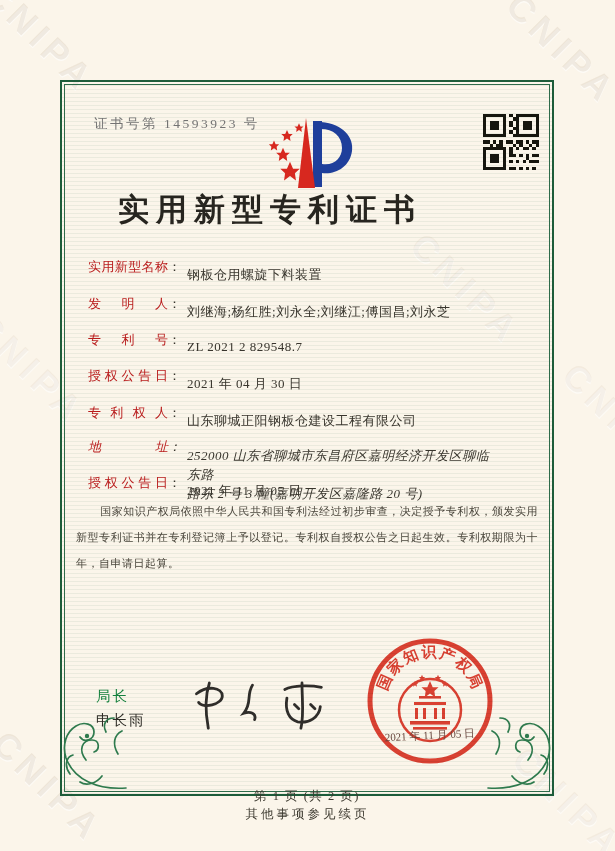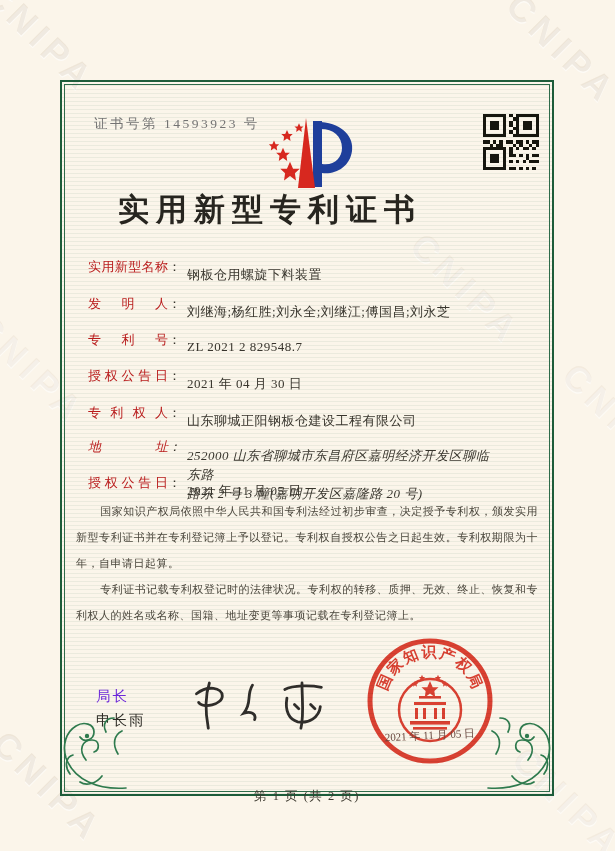--- a/index.html
+++ b/index.html
@@ -34,21 +34,21 @@
   .lbl{display:inline-block;width:80px;text-align:justify;text-align-last:justify;color:#b91c1c;vertical-align:top;}
   .colon{display:inline-block;margin-right:6px;vertical-align:top;}
   .val{display:inline-block;vertical-align:top;letter-spacing:0.5px;margin-top:8px;}
   .val.pre{white-space:pre-line;width:315px;line-height:19px;}
   .pairB{position:absolute;left:212px;top:0;}
 
   .paras{position:absolute;left:76px;top:498px;width:462px;font-size:11px;line-height:26px;
          text-align:justify;color:#4a463c;letter-spacing:0.5px;}
   .paras p{margin:0;text-indent:2.2em;}
 
-  .signer-role{position:absolute;left:96px;top:687px;font-size:14.5px;letter-spacing:2px;color:#6d28d9;}
+  .signer-role{position:absolute;left:96px;top:687px;font-size:14.5px;letter-spacing:2px;color:#15803d;}
   .signer-name{position:absolute;left:96px;top:711px;font-size:14.5px;letter-spacing:2px;color:#2e2c26;}
   .sig{position:absolute;left:190px;top:674px;width:140px;height:60px;}
 
   .seal{position:absolute;left:358px;top:632px;width:144px;height:144px;mix-blend-mode:multiply;opacity:0.93;}
   .seal text{font-family:"Liberation Serif","DejaVu Serif",serif;}
 
   .orn{position:absolute;width:74px;height:80px;}
   .orn.left{left:56px;top:712px;}
   .orn.right{left:484px;top:712px;transform:scaleX(-1);}
 
@@ -130,21 +130,20 @@
       <span class="lbl">地址</span><span class="colon">：</span><span class="val pre">252000 山东省聊城市东昌府区嘉明经济开发区聊临东路
 路东 2 号 3 幢(嘉明开发区嘉隆路 20 号)</span>
     </div>
     <div class="frow" style="top:216px;width:452px;">
       <span class="lbl">授权公告日</span><span class="colon">：</span><span class="val">2021 年 11 月 05 日</span>
     </div>
   </div>
 
   <div class="paras">
     <p>国家知识产权局依照中华人民共和国专利法经过初步审查，决定授予专利权，颁发实用新型专利证书并在专利登记簿上予以登记。专利权自授权公告之日起生效。专利权期限为十年，自申请日起算。</p>
-    <p>专利证书记载专利权登记时的法律状况。专利权的转移、质押、无效、终止、恢复和专利权人的姓名或名称、国籍、地址变更等事项记载在专利登记簿上。</p>
   </div>
 
   <div class="signer-role">局长</div>
   <div class="signer-name">申长雨</div>
   <svg class="sig" viewBox="0 0 130 55">
     <g fill="none" stroke="#2f2d2a" stroke-width="2.6" stroke-linecap="round">
       <path d="M18,8 C14,20 14,34 17,50"></path>
       <path d="M6,18 C16,10 30,12 30,20 C30,28 12,32 8,26"></path>
       <path d="M58,10 C52,20 58,26 50,36 C56,34 62,36 60,42"></path>
       <path d="M88,14 C96,10 112,10 122,12"></path>
@@ -199,14 +198,15 @@
       <path d="M30,48 C22,38 26,28 36,28 C44,28 44,38 38,40"></path>
       <path d="M14,62 C8,54 10,45 17,43"></path>
       <path d="M46,64 C40,72 30,74 24,70"></path>
       <path d="M62,42 C56,32 58,23 66,19"></path>
       <path d="M50,20 C46,12 50,6 58,6"></path>
       <circle cx="31" cy="24" r="2.2" fill="#2e7a4d" stroke="none"></circle>
     </g>
   </svg>
 
   <div class="page-info">第 1 页 (共 2 页)</div>
+  <div class="note">其他事项参见续页</div>
 
 </div>
 
 </body></html>

